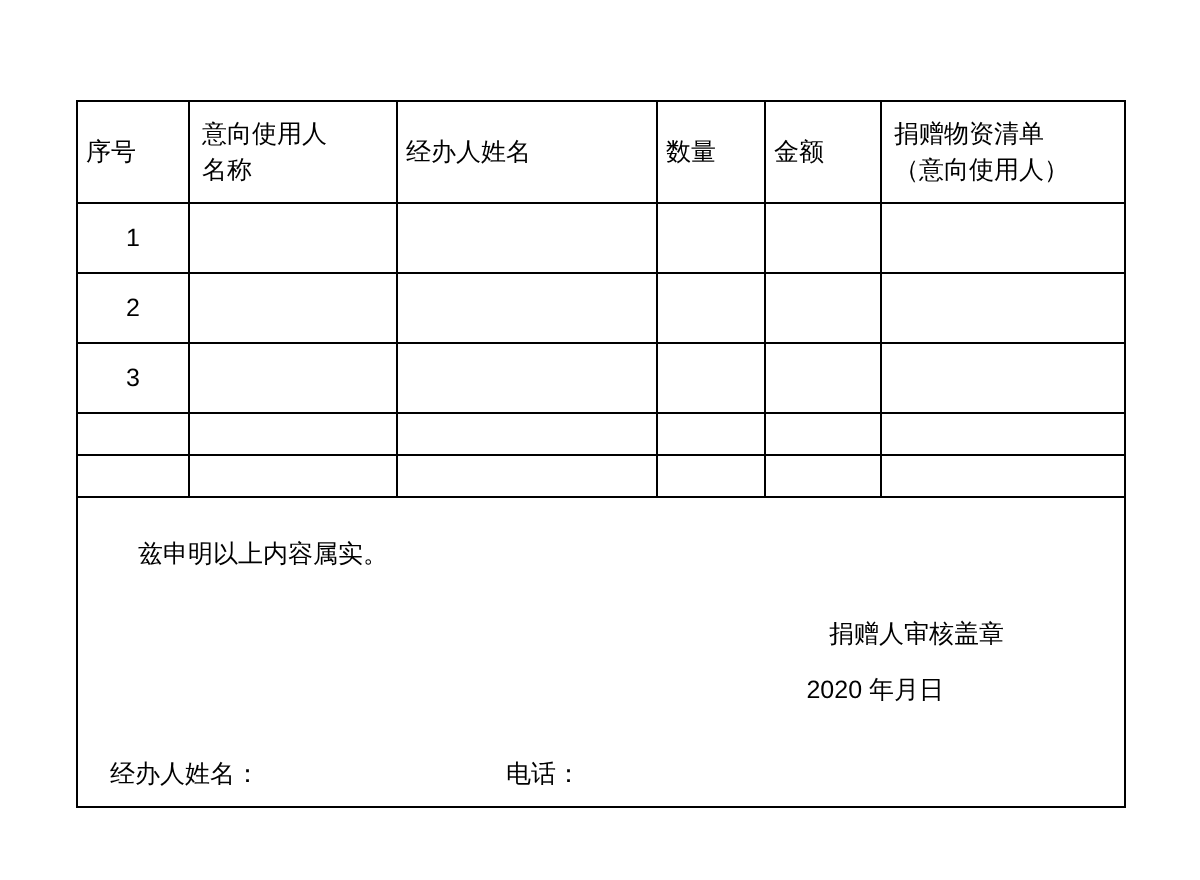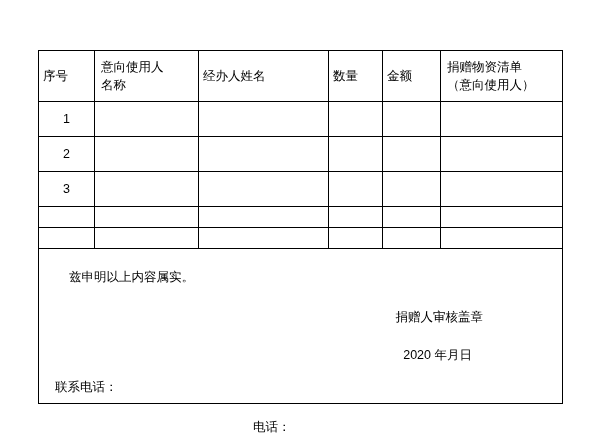--- a/index.html
+++ b/index.html
@@ -86,38 +86,37 @@
     height: 150px;
     font-size: 12.5px;
   }
   .stmt {
     position: absolute;
     left: 26px;
     top: 18px;
   }
   .seal {
     position: absolute;
-    right: 75px;
+    right: 56px;
     top: 58px;
   }
   .datum {
     position: absolute;
     right: 86px;
-    top: 96px;
+    top: 86px;
   }
   .handler {
     position: absolute;
     left: 12px;
     top: 128px;
   }
   .phone {
     position: absolute;
     left: 210px;
     top: 128px;
-    margin-top: 40px;
   }
 </style>
 </head>
 <body>
 
 <div class="page">
 
 
   <div class="table-wrap">
     <table class="donation">
@@ -197,21 +196,21 @@
           <td></td>
           <td></td>
           <td></td>
         </tr>
         <tr>
           <td class="footer-cell" colspan="6">
             <div class="footer-inner">
               <div class="stmt">兹申明以上内容属实。</div>
               <div class="seal">捐赠人审核盖章</div>
               <div class="datum">2020 年月日</div>
-              <div class="handler">联系电话：</div>
+              <div class="handler">经办人姓名：</div>
               <div class="phone">电话：</div>
             </div>
           </td>
         </tr>
       </tbody>
     </table>
   </div>
 
 </div>
 

